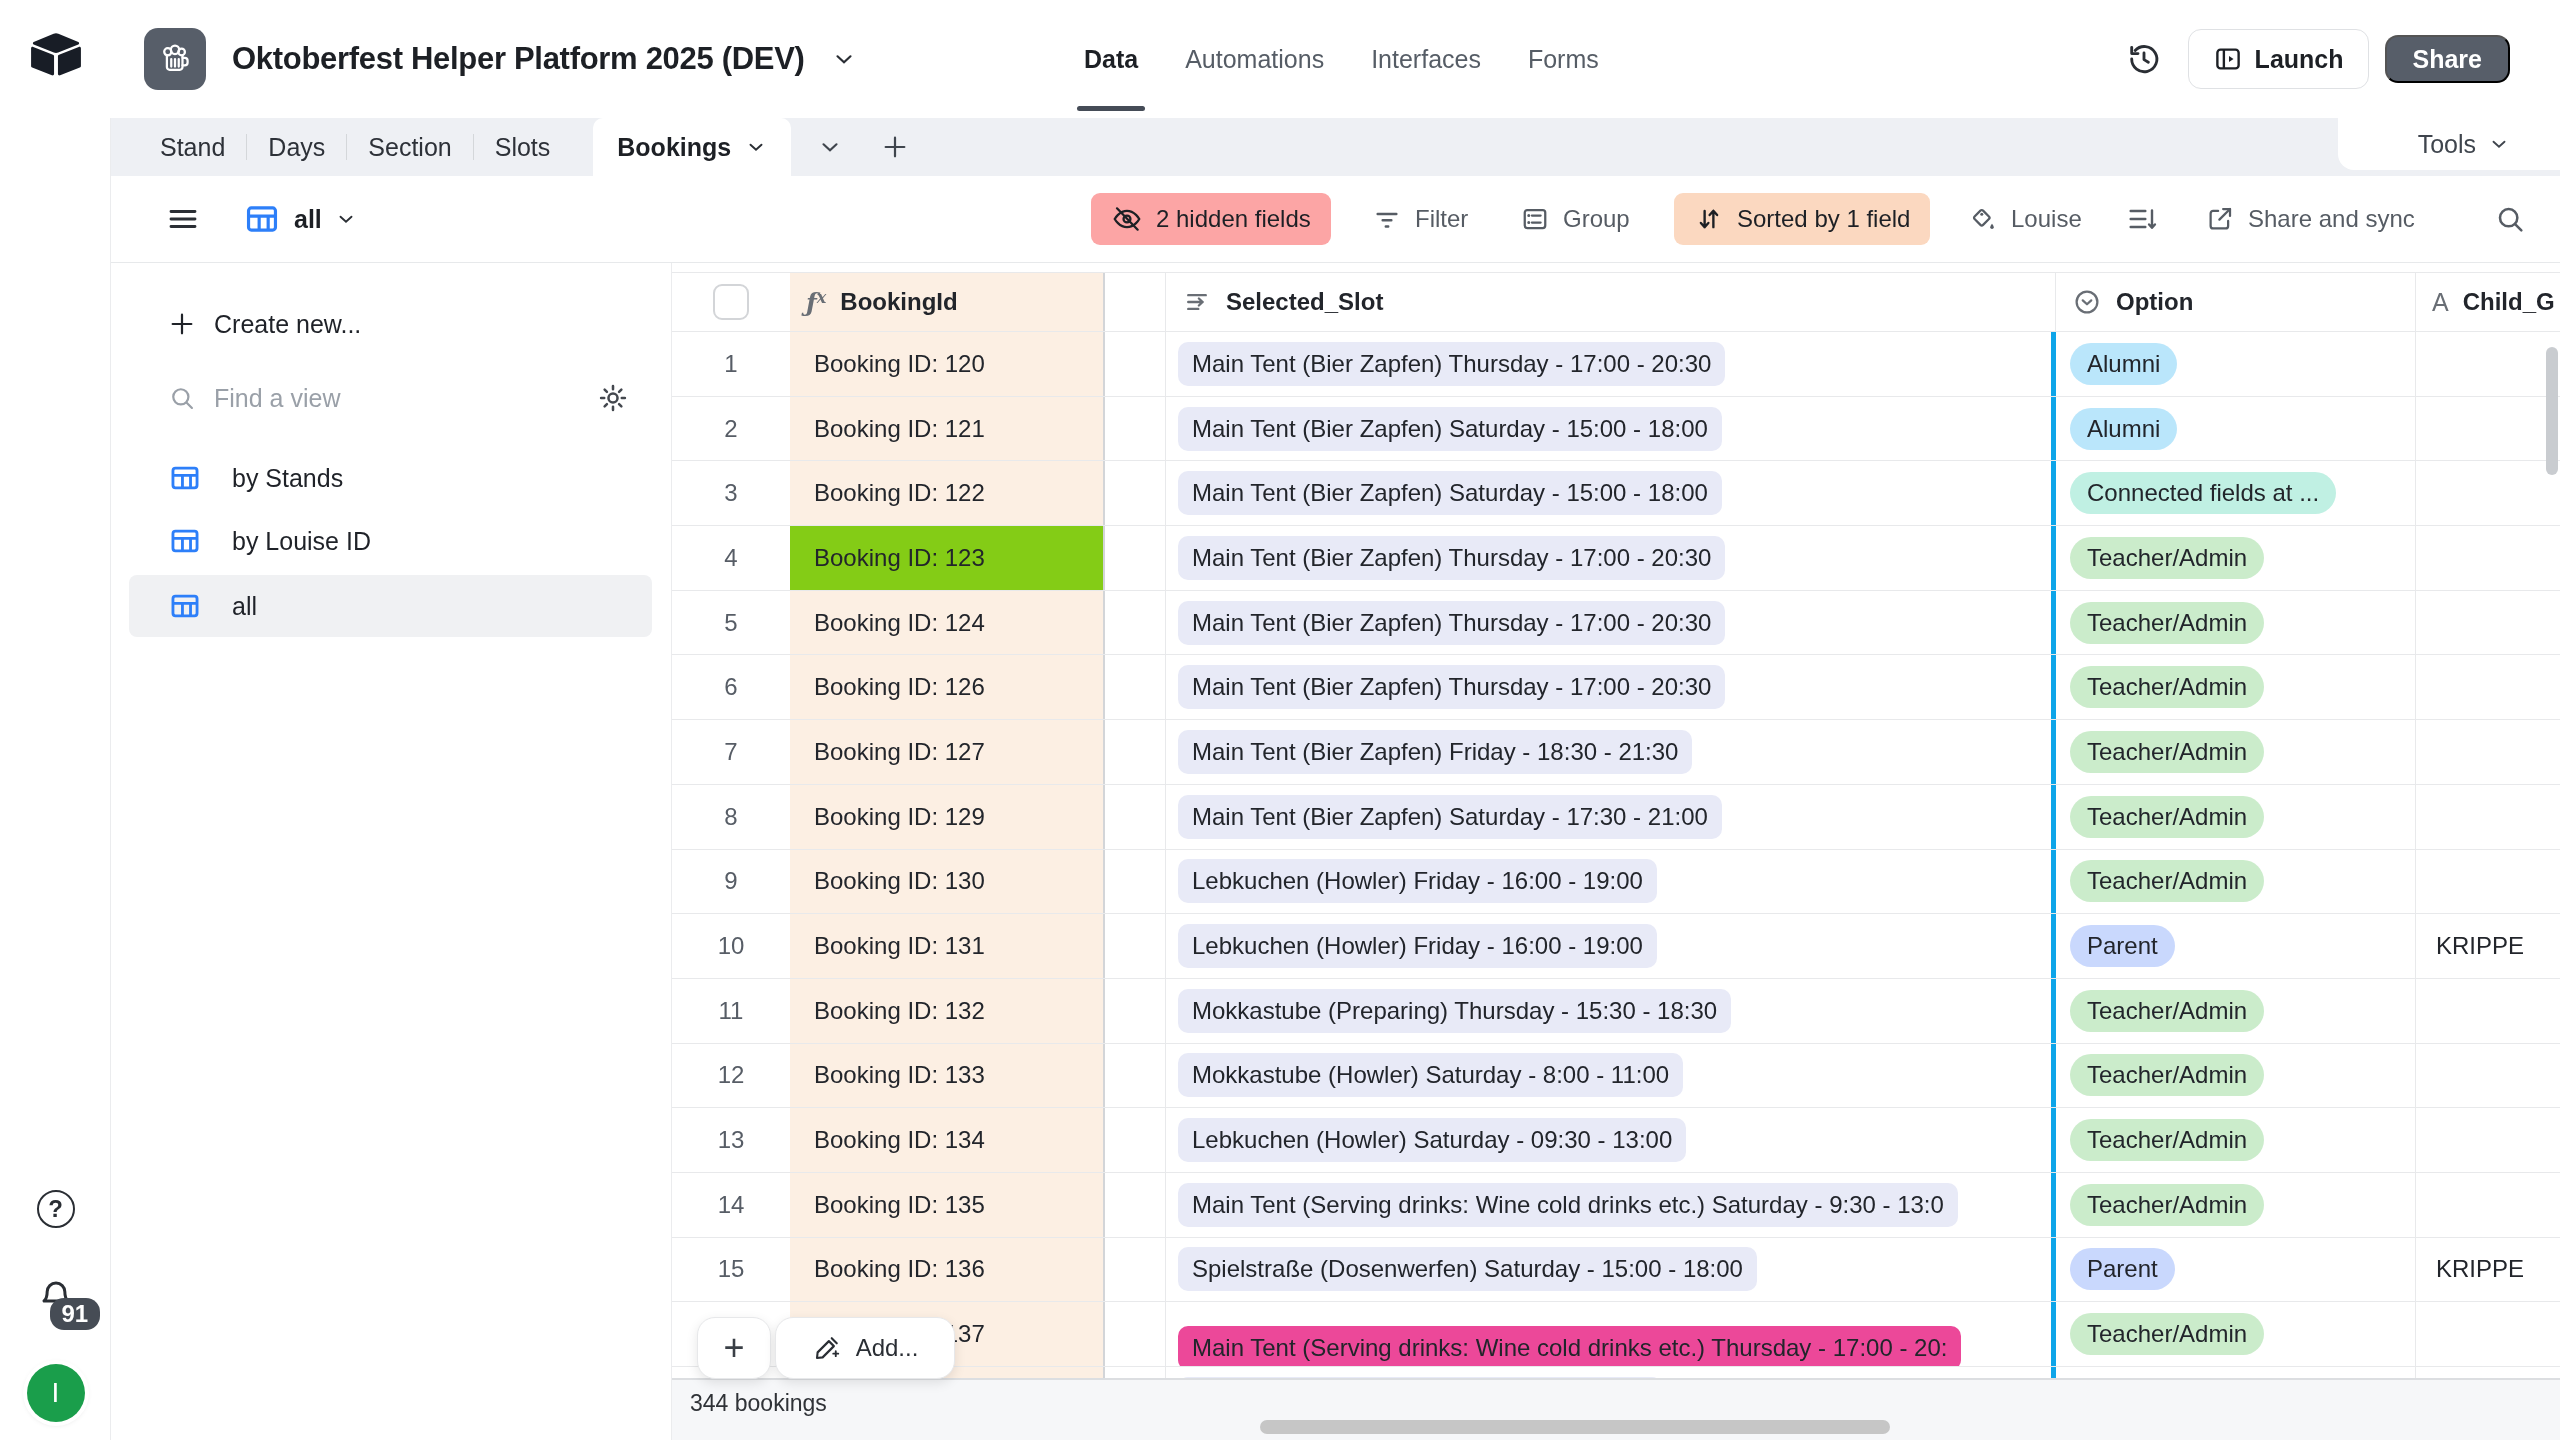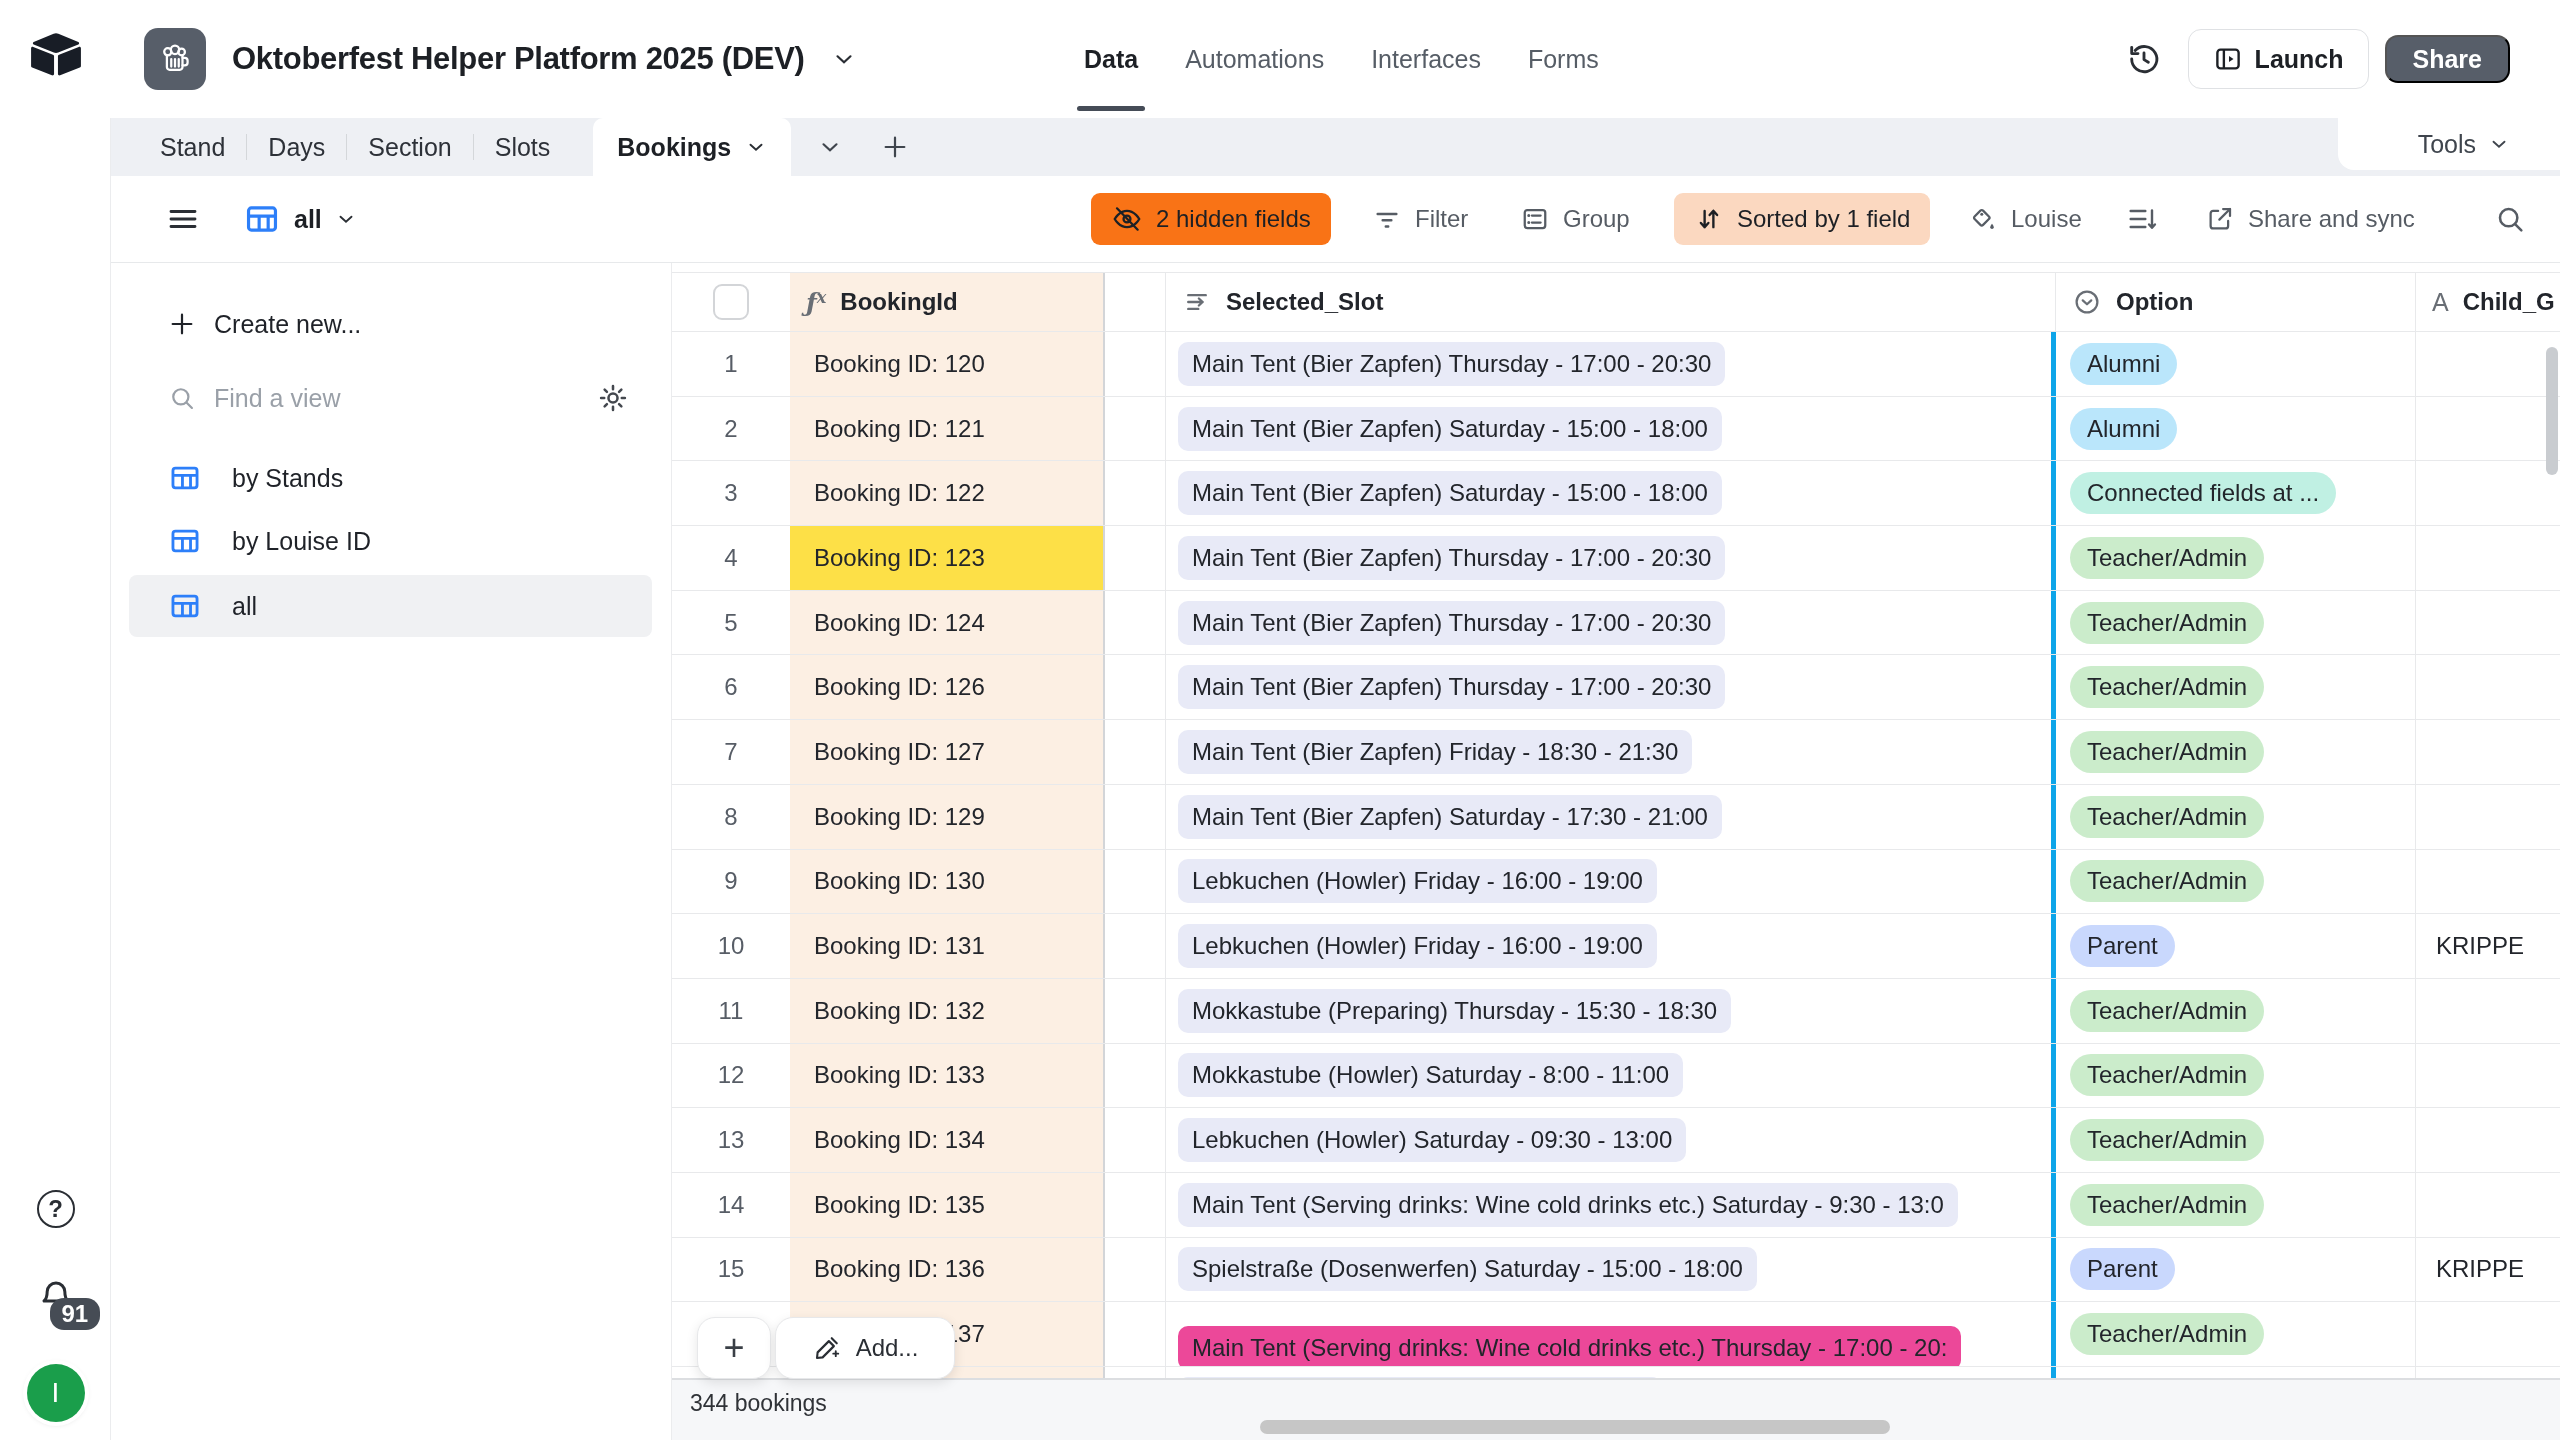--- a/index.html
+++ b/index.html
@@ -228,21 +228,21 @@
       <svg width="38" height="38" viewBox="0 0 24 24" fill="none" stroke="#2d7ff9" stroke-width="2">
         <rect x="3.5" y="5" width="17" height="14" rx="1.8"></rect>
           <path d="M3.5 10.2h17M10.2 10.2V19M15.9 10.2V19"></path>
       </svg>
       <span class="viewname">all</span>
       <svg width="22" height="22" viewBox="0 0 24 24" fill="none" stroke="#2a2e34" stroke-width="2" stroke-linecap="round">
           <path d="M6 9.5 12 15l6-5.5"></path>
         </svg>
     </div>
 
-    <div class="tb tb-pill" style="left:980px; background:#f97316;">
+    <div class="tb tb-pill" style="left:980px; background:#fca5a5;">
       <svg width="32" height="32" viewBox="0 0 24 24" fill="none" stroke="#1d2025" stroke-width="1.7" stroke-linecap="round">
         <path d="M2.8 12S6.2 5.9 12 5.9 21.2 12 21.2 12 17.8 18.1 12 18.1 2.8 12 2.8 12Z"></path>
         <circle cx="12" cy="12" r="2.6"></circle>
         <path d="M4.5 4 20 20"></path>
       </svg>
       <span>2 hidden fields</span>
     </div>
 
     <div class="tb" style="left:1261px;">
       <svg width="30" height="30" viewBox="0 0 24 24" fill="none" stroke="#565c64" stroke-width="1.9" stroke-linecap="round">
@@ -427,21 +427,21 @@
     <div class="cell optioncol">
             <span class="option-pill" style="background: rgb(192, 240, 227);">Connected fields at ...</span>
           </div>
     <div class="cell childcol">
             <span></span>
           </div>
   </div>
 
   <div class="grid-row">
     <div class="cell rownum">4</div>
-    <div class="cell bookingid" style="background: #fde047;">
+    <div class="cell bookingid" style="background: #84cc16;">
             <span>Booking ID: 123</span>
           </div>
     <div class="cell emptycol"></div>
     <div class="cell slotcol">
             <span class="slot-pill" style="background: rgb(232, 234, 247);">Main Tent (Bier Zapfen) Thursday - 17:00 - 20:30</span>
           </div>
     <div class="cell optioncol">
             <span class="option-pill" style="background: rgb(203, 236, 203);">Teacher/Admin</span>
           </div>
     <div class="cell childcol">

